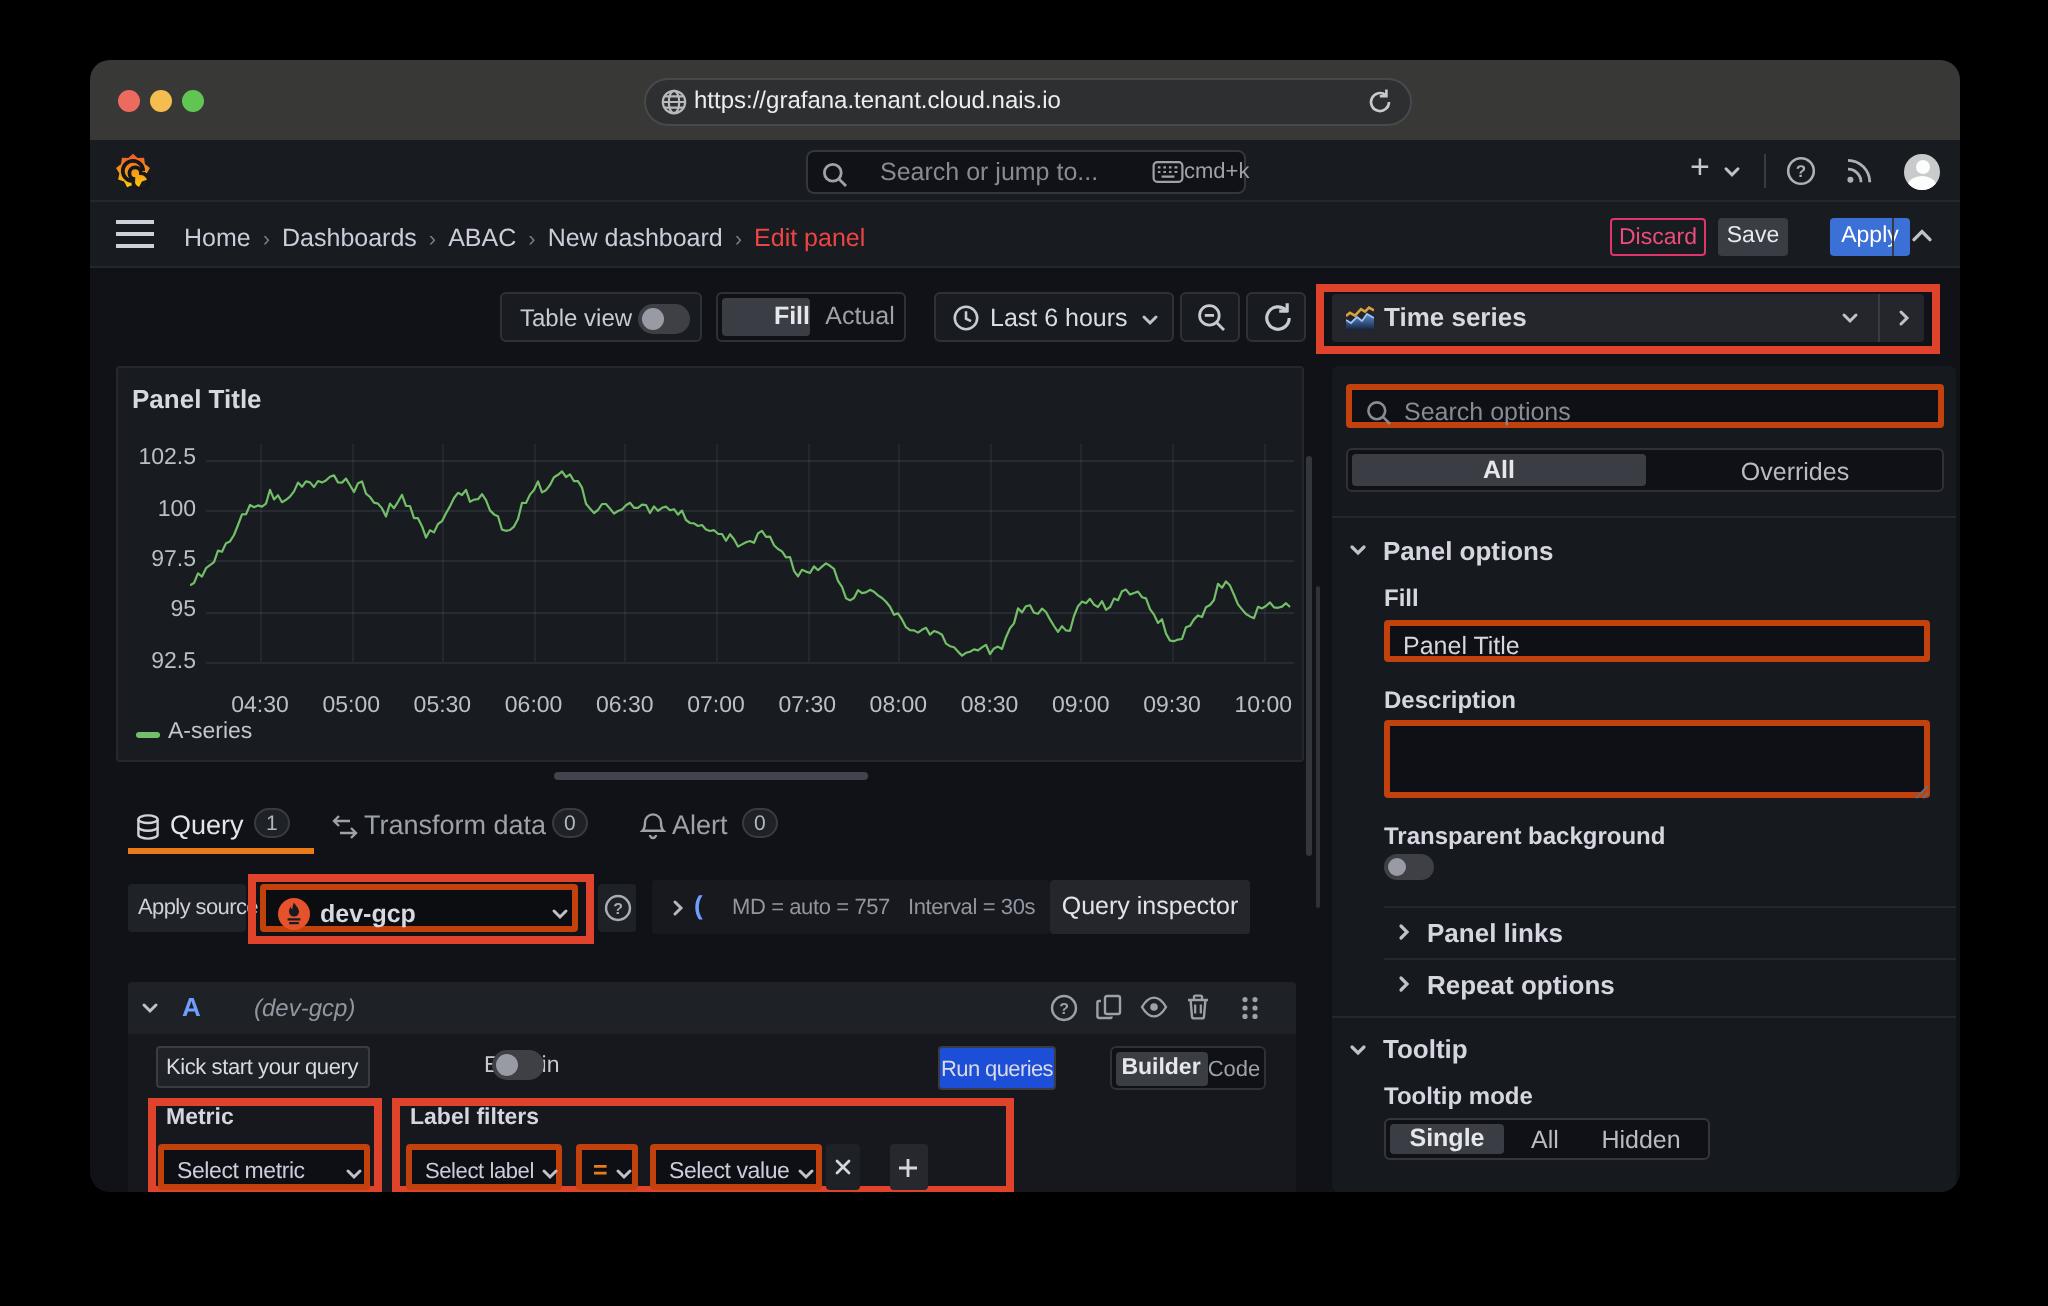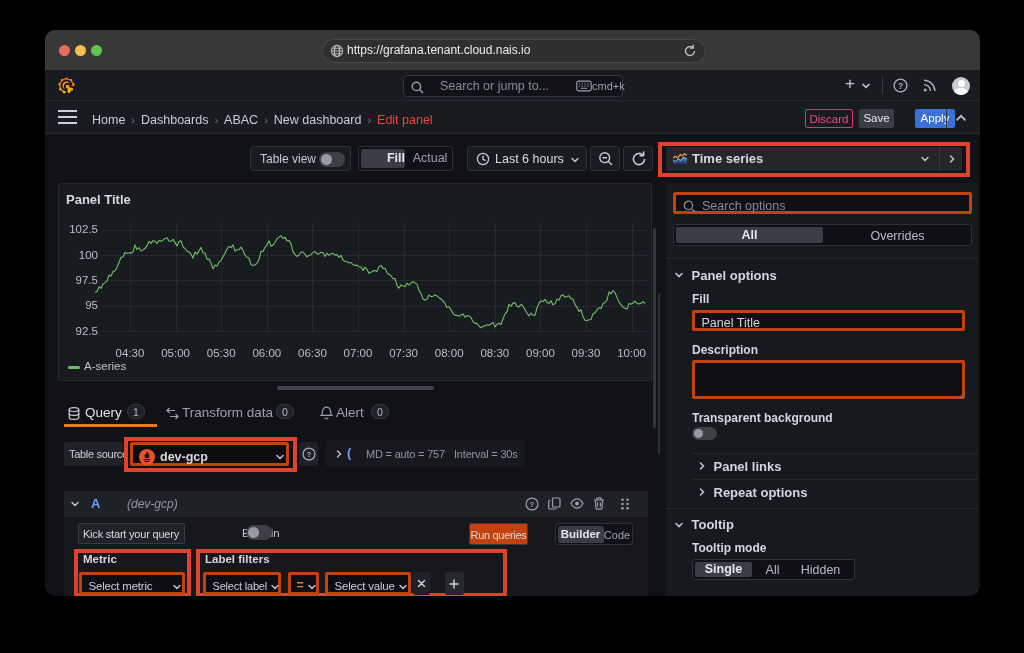--- a/index.html
+++ b/index.html
@@ -239,21 +239,21 @@
 <div class="tab" style="left:137px;">Transform data</div>
 <div class="badge" style="left:231px;">0</div>
 <svg class="abs" style="left:275px;top:376px;" width="13" height="14" viewBox="0 0 13 14">
   <path d="M6.5 1.2 a4 4 0 0 1 4 4 c0 3 1.3 4.2 1.3 4.2 H1.2 c0 0 1.3 -1.2 1.3 -4.2 a4 4 0 0 1 4 -4 Z" stroke="#9da1a9" stroke-width="1.2" fill="none"></path>
   <path d="M5 11.5 a1.5 1.5 0 0 0 3 0" stroke="#9da1a9" stroke-width="1.2" fill="none"></path>
 </svg>
 <div class="tab" style="left:291px;">Alert</div>
 <div class="badge" style="left:326px;">0</div>
 
 <div class="abs" style="left:19px;top:411.5px;width:59px;height:24px;background:#1f2227;border-radius:2px;">
-  <div class="abs" style="left:5px;top:6.5px;font-size:11px;letter-spacing:-0.3px;color:#cfd0d8;">Table source</div>
+  <div class="abs" style="left:5px;top:6.5px;font-size:11px;letter-spacing:-0.3px;color:#cfd0d8;">Apply source</div>
 </div>
 <div class="redbox" style="left:78.5px;top:407px;width:173px;height:34.5px;"></div>
 <div class="input" style="left:85px;top:412px;width:159px;height:24px;background:#0c0d11;">
   <svg class="abs" style="left:6px;top:4px;" width="16" height="16" viewBox="0 0 16 16">
     <circle cx="8" cy="8" r="8" fill="#e6522c"></circle>
     <path d="M8 2.2 c0.5 1.4 2.5 2.6 2.5 4.6 a2.5 2.5 0 0 1 -5 0 c0 -1 0.4 -1.7 0.9 -2.4 c0.1 0.7 0.5 1.2 0.8 1.4 c0 -1.3 0.3 -2.7 0.8 -3.6 Z" fill="#181b1f"></path>
     <path d="M4.8 10.1 h6.4 v1.2 h-6.4 Z M5.6 12 h4.8 v1.1 h-4.8 Z" fill="#181b1f"></path>
   </svg>
   <div class="abs" style="left:27px;top:4.5px;font-size:12.5px;font-weight:bold;color:#d8d9e0;">dev-gcp</div>
   <svg class="caret" style="left:142px;top:7px;" viewBox="0 0 10 10">
@@ -266,20 +266,23 @@
     <text x="7.5" y="10.7" font-size="8.5" fill="#aaadb5" text-anchor="middle" font-weight="bold">?</text>
   </svg>
 </div>
 <div class="abs" style="left:281px;top:410px;width:199px;height:27px;background:#17191e;border-radius:2px;">
   <svg class="caret" style="left:8px;top:9px;transform:rotate(-90deg);" viewBox="0 0 10 10">
         <path d="M2 3.5 L5 6.5 L8 3.5" stroke="#b6b8c0" stroke-width="1.5" fill="none" stroke-linecap="round"></path>
       </svg>
   <div class="abs" style="left:21px;top:5px;font-size:13px;font-weight:bold;color:#6e9fff;">(</div>
   <div class="abs" style="left:40px;top:8px;font-size:11px;letter-spacing:-0.2px;color:#9296a0;">MD = auto = 757</div>
   <div class="abs" style="left:128px;top:8px;font-size:11px;letter-spacing:-0.2px;color:#9296a0;">Interval = 30s</div>
+</div>
+<div class="abs" style="left:480px;top:410px;width:100px;height:27px;background:#24262c;border-radius:2px;">
+  <div class="abs" style="left:0;top:6px;width:100px;text-align:center;font-size:12.5px;font-weight:500;color:#e2e3e9;">Query inspector</div>
 </div>
 
 <div class="abs" style="left:19px;top:461px;width:584px;height:26px;background:#1e2126;border-radius:2px 2px 0 0;">
   <svg class="caret" style="left:6px;top:8px;" viewBox="0 0 10 10">
         <path d="M2 3.5 L5 6.5 L8 3.5" stroke="#c0c1cb" stroke-width="1.5" fill="none" stroke-linecap="round"></path>
       </svg>
   <div class="abs" style="left:27px;top:5px;font-size:13px;font-weight:bold;color:#6e9fff;">A</div>
   <div class="abs" style="left:63px;top:6px;font-size:12px;font-style:italic;color:#9296a0;">(dev-gcp)</div>
   <svg class="abs" style="left:461px;top:6px;" width="14" height="14" viewBox="0 0 15 15">
     <circle cx="7.5" cy="7.5" r="6.4" stroke="#9da1a9" stroke-width="1.3" fill="none"></circle>
@@ -309,21 +312,21 @@
   </svg>
 </div>
 <div class="abs" style="left:19px;top:487px;width:584px;height:79px;background:#16181d;"></div>
 <div class="abs" style="left:32.5px;top:493px;width:107px;height:21px;background:#1f2227;border:1px solid #3a3c43;border-radius:2px;">
   <div class="abs" style="left:0;top:4px;width:105px;text-align:center;font-size:11px;letter-spacing:-0.2px;font-weight:500;color:#dadbe2;">Kick start your query</div>
 </div>
 <div class="abs" style="left:173px;top:497px;font-size:11.5px;color:#c6c8cf;padding-left:24px;">Explain</div>
 <div class="toggle" style="left:201px;top:495px;">
       <div class="knob"></div>
     </div>
-<div class="abs" style="left:424px;top:493px;width:59px;height:22px;background:#c2410c;border:1px solid #3a3c43;border-radius:2px;padding-left:10px;">
+<div class="abs" style="left:424px;top:493px;width:59px;height:22px;background:#1d4ed8;border:1px solid #3a3c43;border-radius:2px;padding-left:10px;">
   <div class="abs" style="left:0;top:5px;width:57px;text-align:center;font-size:11px;letter-spacing:-0.3px;font-weight:500;color:#dadbe2;">Run queries</div>
 </div>
 <div class="seg abs" style="left:509.5px;top:493px;width:78px;height:22px;">
   <div class="segon abs" style="left:2px;top:2px;width:46px;height:16.5px;line-height:16.5px;text-align:center;font-size:11.5px;font-weight:bold;">Builder</div>
   <div class="abs" style="left:47px;top:5px;width:29px;text-align:center;font-size:11px;color:#9da1a9;">Code</div>
 </div>
 
 <div class="redbox" style="left:29px;top:518.5px;width:117px;height:48px;"></div>
 <div class="ilabel" style="left:38px;top:523px;font-size:11.5px;">Metric</div>
 <div class="input" style="left:33.5px;top:542px;width:106px;height:22.5px;">

